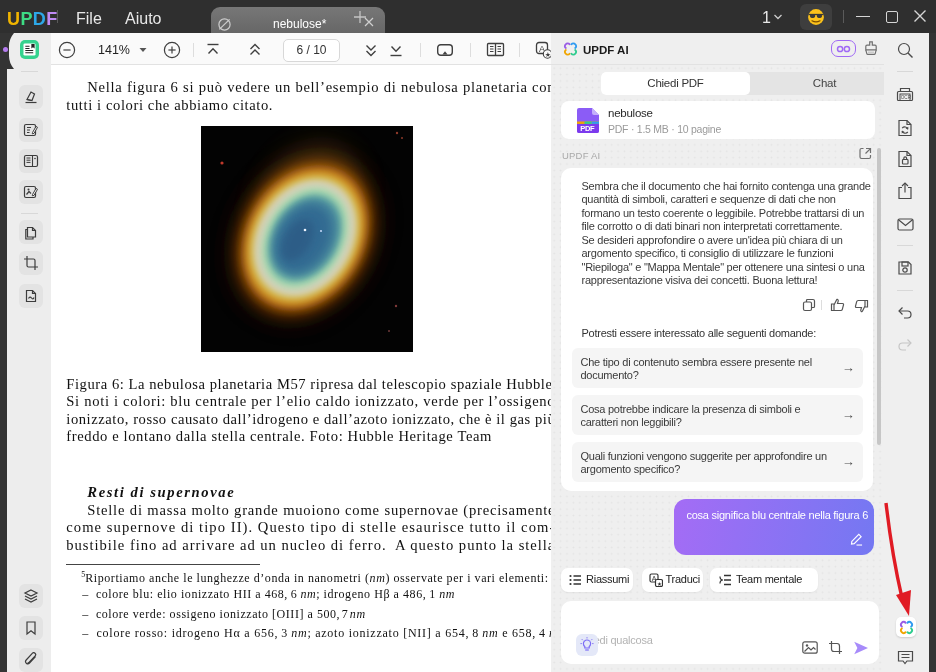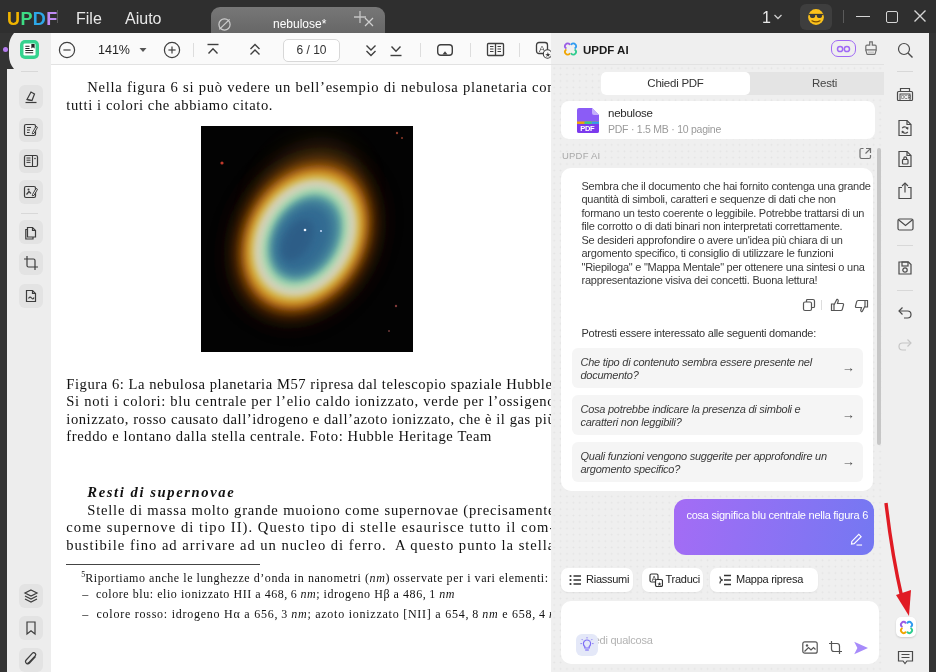--- a/index.html
+++ b/index.html
@@ -40,21 +40,21 @@
   #tabs{position:absolute;left:10px;top:7px;width:298px;height:23px;background:#e4e4e4;border-radius:5px;margin-left:40px;}
   #tabActive{position:absolute;left:0;top:0;width:149px;height:23px;background:#fff;border-radius:5px;
      font-size:11.5px;color:#333;text-align:center;line-height:23px;}
   #tabChat{position:absolute;left:149px;top:0;width:149px;height:23px;font-size:11.5px;color:#444;
      text-align:center;line-height:23px;}
   #doccard{position:absolute;left:10px;top:36px;width:314px;height:38px;background:#fff;border-radius:8px;}
   #ailabel{position:absolute;left:11px;top:85px;font-size:9.5px;color:#a8a8a8;letter-spacing:.2px;}
   #msgbox{position:absolute;left:10px;top:103px;width:312px;height:323px;background:#fff;border-radius:10px;}
   .msgtext{position:absolute;left:20.5px;top:11.5px;width:296px;line-height:13.5px;color:#3a3a3a;}
   .sugg{position:absolute;left:10.5px;width:291px;height:40px;background:#f5f5f5;border-radius:6px;
-        line-height:13px;color:#3a3a3a;font-style:italic;}
+        line-height:13px;color:#3a3a3a;}
   .sugg .tx{position:absolute;left:9px;top:7.5px;width:260px;}
   .sugg .ar{position:absolute;right:8px;top:12.5px;color:#4a4a4a;font-size:13px;}
   #bubble{position:absolute;left:122.5px;top:433.6px;width:200px;height:56px;border-radius:12px;
      background:linear-gradient(100deg,#a46cf5,#7478f2);}
   #bubble .tx{position:absolute;left:13px;top:10px;color:#fff;}
   .chip{position:absolute;top:503px;height:23.5px;background:#fff;border-radius:7px;
      color:#222;line-height:23.5px;box-shadow:0 1px 2px rgba(0,0,0,.05);}
   #inputbox{position:absolute;left:10px;top:536px;width:318px;height:63px;background:#fff;border-radius:10px;}
   #scrollbar{position:absolute;left:325.5px;top:83px;width:4.5px;height:297px;background:#c6c6c6;border-radius:3px;}
 </style></head>
@@ -209,20 +209,21 @@
     <div class="doc" style="top:419.4px;">
       <div class="nl" style="font-weight:bold;font-style:italic;letter-spacing:1.6px;"><span class="ind"></span>Resti di supernovae</div>
       <div class="jl" style="letter-spacing:0.78px;"><span class="ind"></span>Stelle di massa molto grande muoiono come supernovae (precisamente</div>
       <div class="jl" style="letter-spacing:1.05px;">come supernove di tipo II). Questo tipo di stelle esaurisce tutto il com-</div>
       <div class="jl" style="letter-spacing:0.97px;">bustibile fino ad arrivare ad un nucleo di ferro.&nbsp; A questo punto la stella</div>
     </div>
     <div class="abs" style="left:15.3px;top:498.6px;width:194px;height:1.5px;background:#444;"></div>
     <div class="doc fn" style="top:500.3px;font-size:12px;line-height:19.7px;letter-spacing:0.55px;width:560px;">
       <div class="fnl"><span style="display:inline-block;width:15px;"></span><sup style="font-size:8px;letter-spacing:0;">5</sup>Riportiamo anche le lunghezze d’onda in nanometri (<i>nm</i>) osservate per i vari elementi:</div>
       <div class="fnl"><span style="display:inline-block;width:16px;"></span>–&nbsp;&nbsp;colore blu: elio ionizzato HII a 468, 6 <i>nm</i>; idrogeno Hβ a 486, 1&nbsp;<i>nm</i></div>
+      <div class="fnl"><span style="display:inline-block;width:16px;"></span>–&nbsp;&nbsp;colore verde: ossigeno ionizzato [OIII] a 500, 7 <i>nm</i></div>
       <div class="fnl" style="letter-spacing:0.75px;"><span style="display:inline-block;width:16px;"></span>–&nbsp;&nbsp;colore rosso: idrogeno Hα a 656, 3 <i>nm</i>; azoto ionizzato [NII] a 654, 8 <i>nm</i> e 658, 4 <i>nm</i></div>
     </div>
   </div>
 
   <div id="aihead" class="abs">
     <svg class="abs" style="left:12px;top:8px;" width="15" height="16" viewBox="0 0 24 24">
       <path d="M10.5 4.5 A3.7 3.7 0 0 0 4.5 4.5 A3.7 3.7 0 0 0 4.5 10.5" fill="none" stroke="#9b5de5" stroke-width="3" stroke-linecap="round"></path>
       <path d="M13.5 4.5 A3.7 3.7 0 0 1 19.5 4.5 A3.7 3.7 0 0 1 19.5 10.5" fill="none" stroke="#2f9bf0" stroke-width="3" stroke-linecap="round"></path>
       <path d="M4.5 13.5 A3.7 3.7 0 0 0 4.5 19.5 A3.7 3.7 0 0 0 10.5 19.5" fill="none" stroke="#f0a500" stroke-width="3" stroke-linecap="round"></path>
       <path d="M19.5 13.5 A3.7 3.7 0 0 1 19.5 19.5 A3.7 3.7 0 0 1 13.5 19.5" fill="none" stroke="#2ecc8f" stroke-width="3" stroke-linecap="round"></path>
@@ -237,21 +238,21 @@
     <svg class="abs" style="left:314px;top:8px;" width="12" height="14" viewBox="0 0 12 14">
       <path d="M4.7 0.8 L7.3 0.8 L7.3 4.2 L10 4.2 Q11.2 4.2 11.2 5.4 L11.2 8.8 L0.8 8.8 L0.8 5.4 Q0.8 4.2 2 4.2 L4.7 4.2 Z" fill="none" stroke="#6f6f6f" stroke-width="1.2"></path>
       <path d="M0.8 8.8 L1.8 12.6 Q2 13.4 2.8 13.4 L9.2 13.4 Q10 13.4 10.2 12.6 L11.2 8.8" fill="none" stroke="#6f6f6f" stroke-width="1.2"></path>
       <path d="M4 10.8 L4 11.6 M6 10.8 L6 11.6 M8 10.8 L8 11.6" stroke="#6f6f6f" stroke-width="1.1"></path>
     </svg>
   </div>
 
   <div id="panel" class="abs">
     <div id="tabs">
       <div id="tabActive">Chiedi PDF</div>
-      <div id="tabChat">Resti</div>
+      <div id="tabChat">Chat</div>
     </div>
     <div id="doccard">
       <svg style="position:absolute;left:16px;top:7px;" width="22" height="25" viewBox="0 0 22 25">
         <path d="M2 0 L15 0 L22 7 L22 23 Q22 25 20 25 L2 25 Q0 25 0 23 L0 2 Q0 0 2 0 Z" fill="#8b5cf6"></path>
         <path d="M15 0 L22 7 L17 7 Q15 7 15 5 Z" fill="#c4b0fb"></path>
         <rect x="0" y="13.5" width="22" height="2.4" fill="#f0a500"></rect>
         <rect x="7.5" y="13.5" width="7" height="2.4" fill="#2ecc8f"></rect>
         <rect x="14.5" y="13.5" width="7.5" height="2.4" fill="#2f9bf0"></rect>
         <path d="M0 15.9 L22 15.9 L22 23 Q22 25 20 25 L2 25 Q0 25 0 23 Z" fill="#7c3aed"></path>
         <text x="3.2" y="23" font-size="7.5" font-weight="bold" fill="#fff" font-family="Liberation Sans">PDF</text>
@@ -325,21 +326,21 @@
         <rect x="6.5" y="6.5" width="7" height="7" rx="1.5" fill="#fff" stroke="#333" stroke-width="1.2"></rect>
         <text x="8" y="12.6" font-size="5.5" fill="#333" font-family="Liberation Sans">★</text>
       </svg>
       <span style="margin-left:24px;">Traduci</span>
     </div>
     <div class="chip" style="left:159px;width:108px;">
       <svg style="position:absolute;left:8px;top:6px;" width="14" height="12" viewBox="0 0 14 12">
         <path d="M5 6 Q2 6 2 2.5 M5 6 Q2 6 2 9.5" fill="none" stroke="#333" stroke-width="1.2"></path>
         <path d="M6 1.5 L13 1.5 M6 6 L13 6 M6 10.5 L13 10.5" stroke="#333" stroke-width="1.3"></path>
       </svg>
-      <span style="margin-left:26px;">Mappa ripresa</span>
+      <span style="margin-left:26px;">Team mentale</span>
     </div>
     <div id="inputbox">
       <div style="position:absolute;left:17px;top:11px;color:#b3b3b3;margin-top:22px;">Chiedi qualcosa</div>
       <div style="position:absolute;left:15px;top:33px;width:22px;height:22px;background:#e4e8f8;border-radius:6px;"></div>
       <svg style="position:absolute;left:19px;top:36px;" width="14" height="16" viewBox="0 0 14 16">
         <path d="M7 3 A3.6 3.6 0 0 1 10.6 6.6 Q10.6 8.6 9.2 9.6 L9.2 11 L4.8 11 L4.8 9.6 Q3.4 8.6 3.4 6.6 A3.6 3.6 0 0 1 7 3 Z" fill="none" stroke="#7c6cf5" stroke-width="1.2"></path>
         <path d="M5.2 13 L8.8 13" stroke="#7c6cf5" stroke-width="1.2"></path>
         <path d="M7 0.2 L7 1.4 M1.8 2.2 L2.8 3.2 M12.2 2.2 L11.2 3.2 M0.5 6.6 L1.8 6.6 M12.2 6.6 L13.5 6.6" stroke="#7c6cf5" stroke-width="1"></path>
       </svg>
       <svg style="position:absolute;left:241px;top:40px;" width="16" height="13" viewBox="0 0 16 13">

